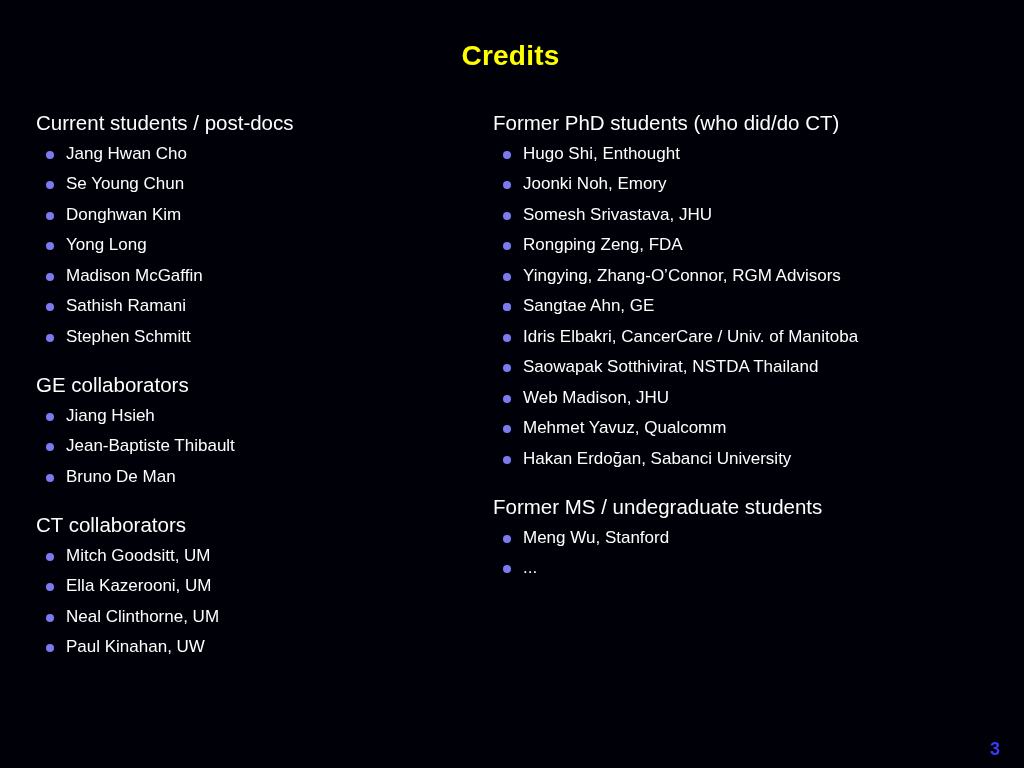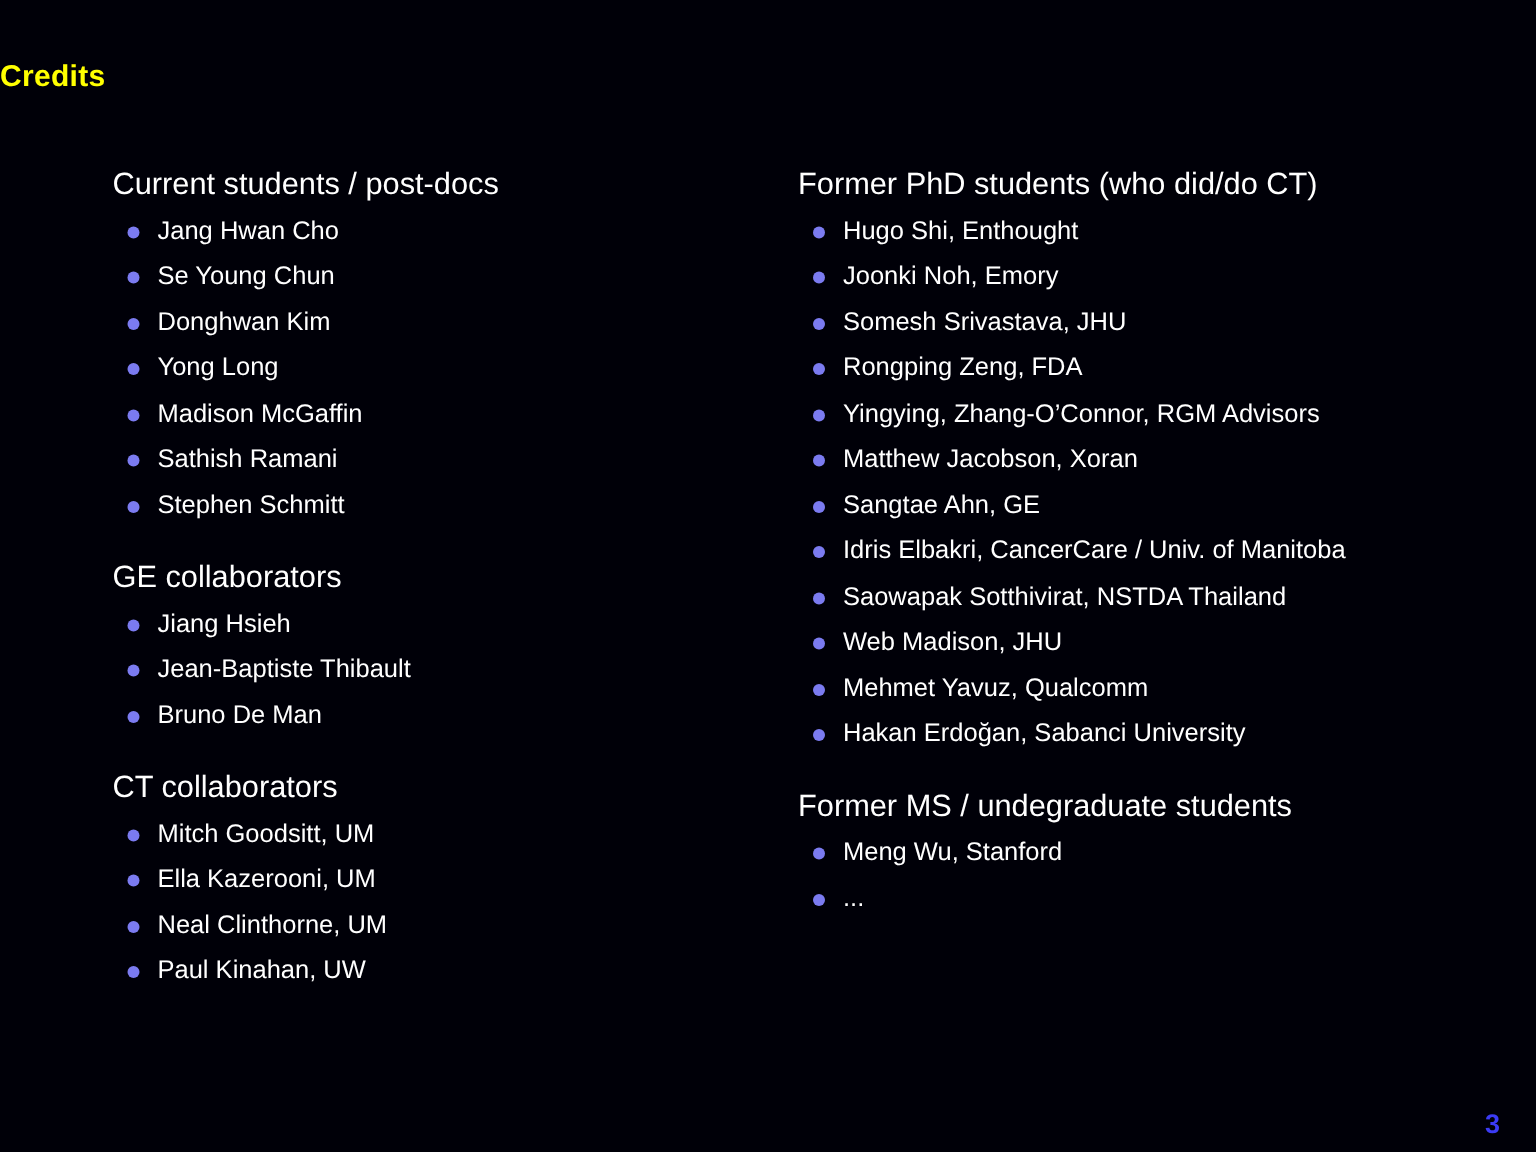--- a/index.html
+++ b/index.html
@@ -18,23 +18,23 @@
     width: 1024px;
     height: 768px;
     background: #000008;
     box-sizing: border-box;
   }
   .slide-title {
     position: absolute;
     top: 40px;
     left: 0;
     width: 1021px;
-    text-align: left;
+    text-align: center;
     color: #ffff00;
-    font-size: 20px;
+    font-size: 28px;
     font-weight: bold;
     letter-spacing: 0.2px;
   }
   .columns {
     position: absolute;
     top: 108px;
     left: 0;
     width: 1024px;
     height: 620px;
   }
@@ -45,21 +45,20 @@
   .col-left {
     left: 36px;
     width: 440px;
   }
   .col-right {
     left: 493px;
     width: 520px;
   }
   .group {
     margin-bottom: 18px;
-    margin-left: 39px;
   }
   .group:last-child {
     margin-bottom: 0;
   }
   .group-heading {
     color: #ffffff;
     font-size: 20.5px;
     line-height: 30.5px;
     white-space: nowrap;
   }
@@ -142,21 +141,21 @@
     <div class="col col-right">
 
       <div class="group">
         <div class="group-heading">Former PhD students (who did/do CT)</div>
         <ul class="bullets">
           <li><span class="dot"></span><span>Hugo Shi, Enthought</span></li>
           <li><span class="dot"></span><span>Joonki Noh, Emory</span></li>
           <li><span class="dot"></span><span>Somesh Srivastava, JHU</span></li>
           <li><span class="dot"></span><span>Rongping Zeng, FDA</span></li>
           <li><span class="dot"></span><span>Yingying, Zhang-O’Connor, RGM Advisors</span></li>
-          <li><span class="dot"></span><span>Matthew Jacobson, Xoran</span></li>
+          <li><span class="dot"></span></li>
           <li><span class="dot"></span><span>Sangtae Ahn, GE</span></li>
           <li><span class="dot"></span><span>Idris Elbakri, CancerCare / Univ. of Manitoba</span></li>
           <li><span class="dot"></span><span>Saowapak Sotthivirat, NSTDA Thailand</span></li>
           <li><span class="dot"></span><span>Web Madison, JHU</span></li>
           <li><span class="dot"></span><span>Mehmet Yavuz, Qualcomm</span></li>
           <li><span class="dot"></span><span>Hakan Erdoğan, Sabanci University</span></li>
         </ul>
       </div>
 
       <div class="group">

